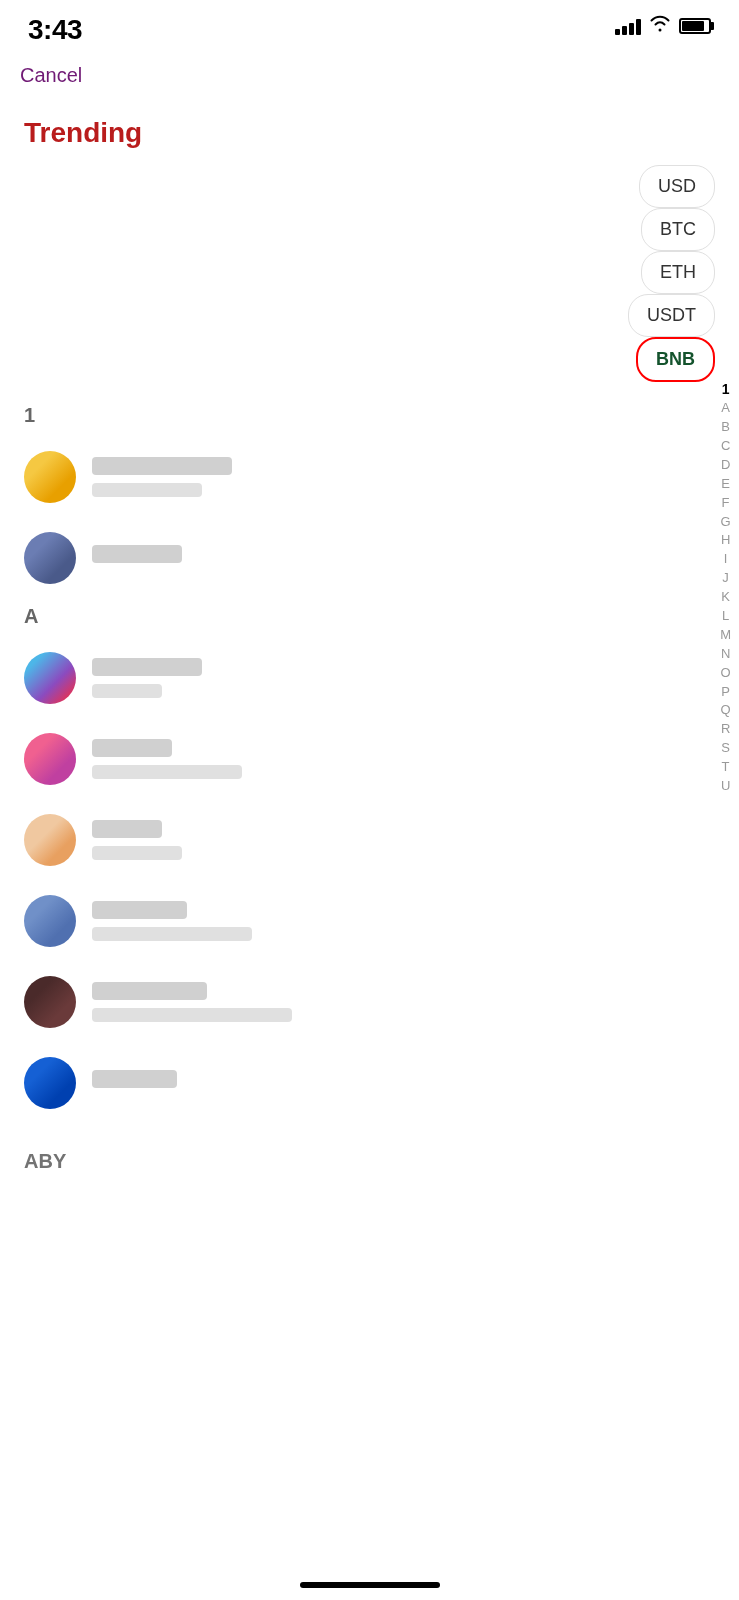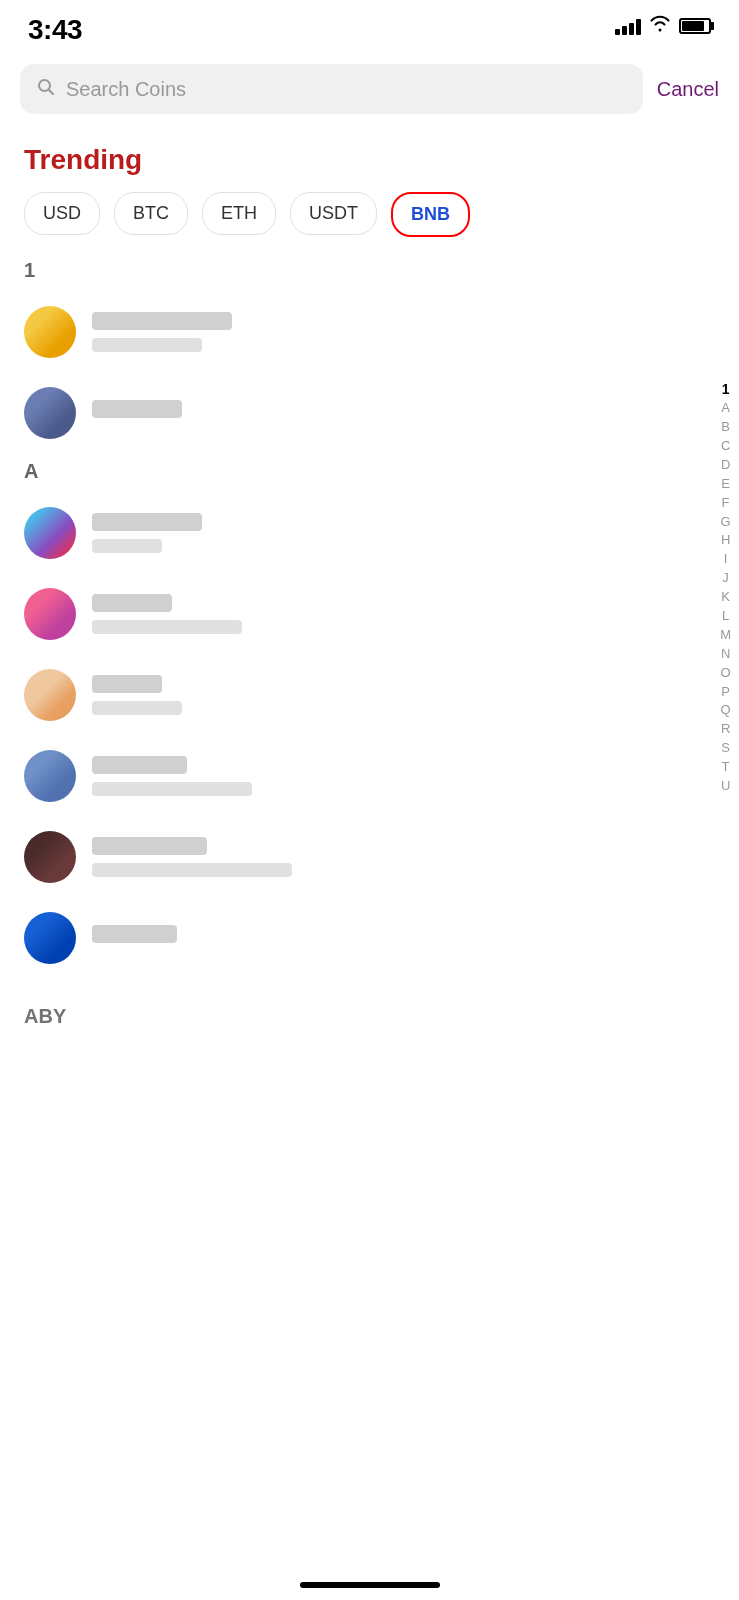--- a/index.html
+++ b/index.html
@@ -115,37 +115,38 @@
     .trending-title {
       font-size: 28px;
       font-weight: 700;
       color: #b91c1c;
       padding: 20px 24px 16px 24px;
     }
 
     
     .currency-tabs {
       display: flex;
-      align-items: flex-start;
+      align-items: flex-end;
       padding: 0 24px 16px 24px;
-      gap: 14px;
+      gap: 0;
+      flex-direction: column;
     }
     .currency-tab {
       padding: 10px 18px;
       border-radius: 20px;
       border: 1.5px solid #e0e0e0;
       font-size: 18px;
       font-weight: 500;
       color: #333;
       cursor: pointer;
       background: #fff;
     }
     .currency-tab.active {
       border: 2.5px solid red;
-      color: #1d4ed8;
+      color: #14532d;
       font-weight: 600;
     }
 
     
     .section-label {
       font-size: 20px;
       font-weight: 600;
       color: #666;
       padding: 6px 24px 10px 24px;
     }
@@ -272,29 +273,20 @@
         <path d="M2.5 6.5C4.8 4.2 7.8 2.8 11 2.8s6.2 1.4 8.5 3.7" stroke="#000" stroke-width="2" stroke-linecap="round" fill="none"></path>
       </svg>
     </span>
     <div class="battery-icon">
       <div class="battery-fill"></div>
     </div>
   </div>
 </div>
 
 <div class="search-container">
-  <div class="search-bar">
-    <span class="search-icon-svg">
-      <svg width="20" height="20" viewBox="0 0 20 20" fill="none">
-        <circle cx="8.5" cy="8.5" r="5.5" stroke="#999" stroke-width="2"></circle>
-        <path d="M13 13l4 4" stroke="#999" stroke-width="2" stroke-linecap="round"></path>
-      </svg>
-    </span>
-    <span class="search-placeholder">Search Coins</span>
-  </div>
   <span class="cancel-btn">Cancel</span>
 </div>
 
 <div class="trending-title">Trending</div>
 
 <div class="currency-tabs">
   <div class="currency-tab">USD</div>
   <div class="currency-tab">BTC</div>
   <div class="currency-tab">ETH</div>
   <div class="currency-tab">USDT</div>

